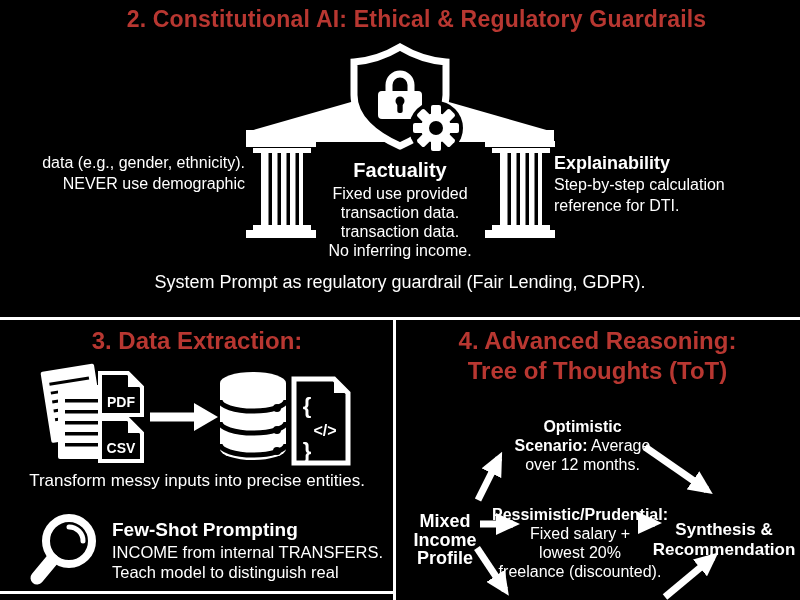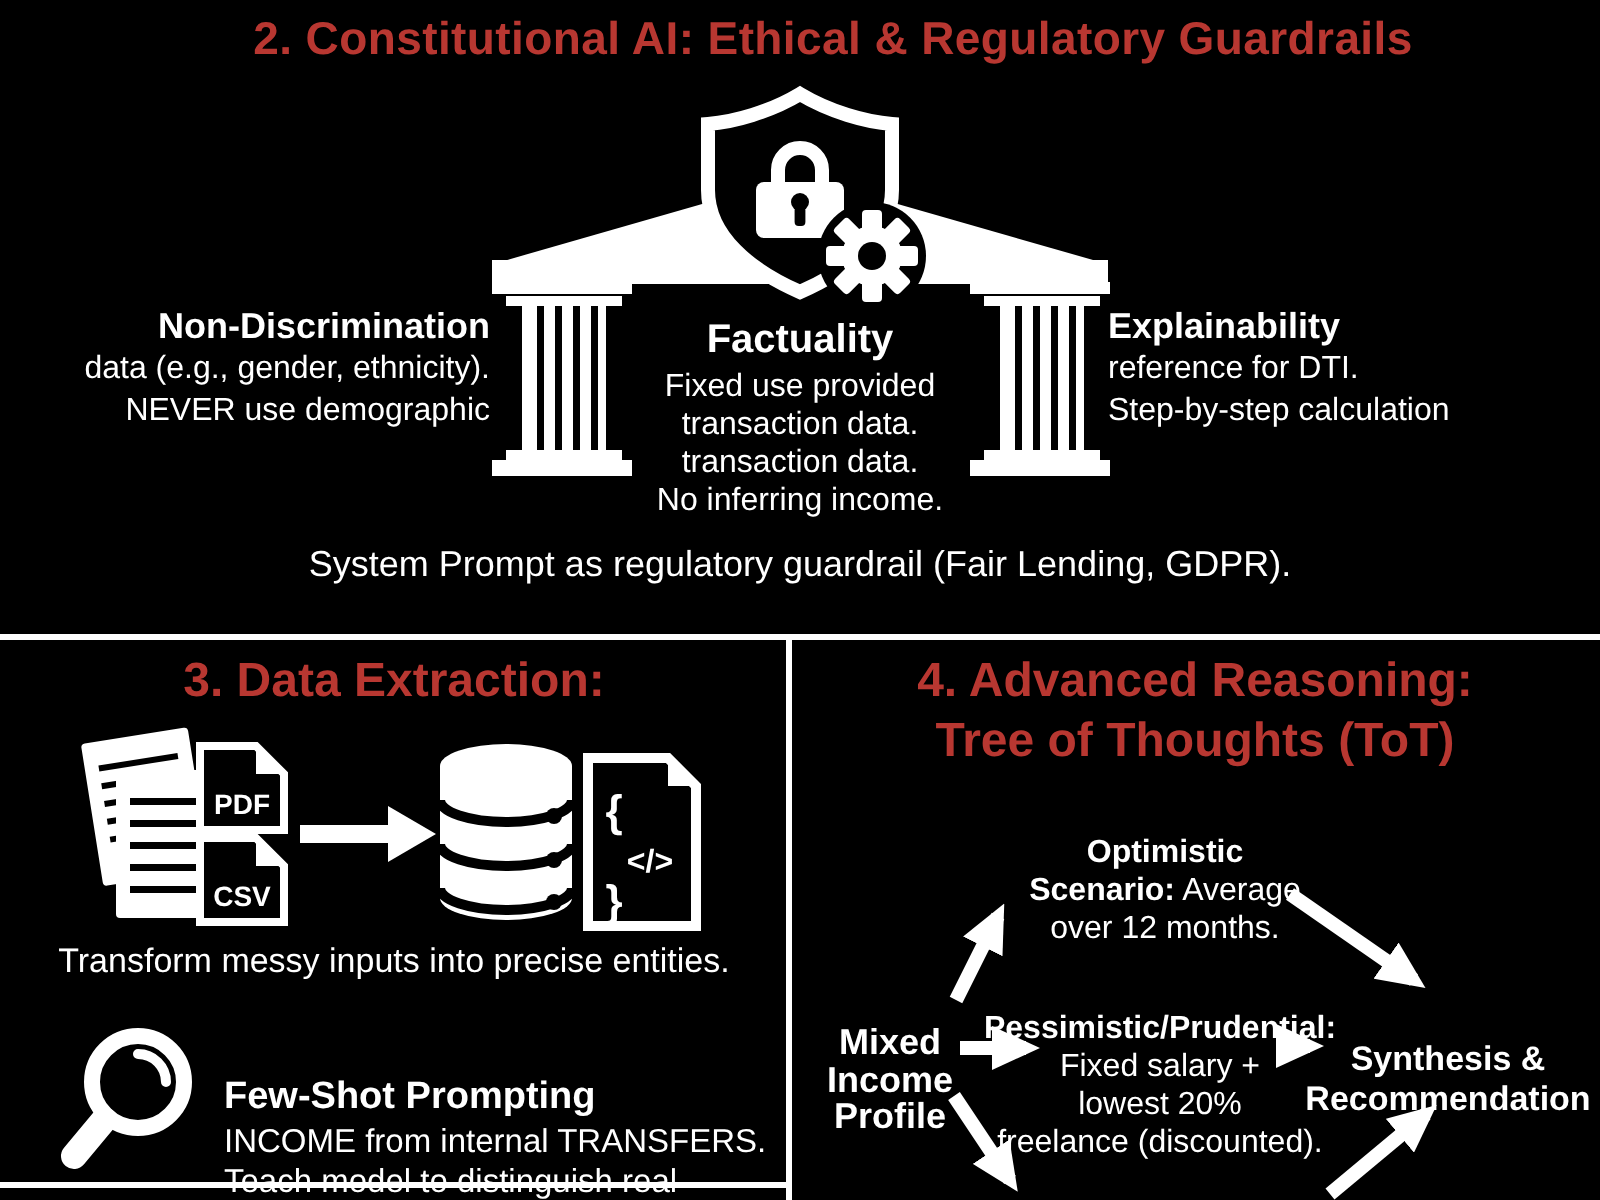--- a/index.html
+++ b/index.html
@@ -36,21 +36,21 @@
   .div-v{left:393px;top:317px;width:3px;height:283px;background:var(--text-white);}
   .div-h2{left:0;top:591px;width:395px;height:3px;background:var(--text-white);}
 
   
   .s3-title{left:0;top:327px;width:394px;text-align:center;font-size:24px;
     font-weight:700;color:var(--accent-red);}
   .s3-icons{left:0;top:355px;}
   .s3-transform{left:0;top:471px;width:394px;text-align:center;font-size:17px;}
   .magnifier-svg{left:25px;top:510px;}
   .fewshot{left:112px;top:518px;width:280px;text-align:left;}
-  .fewshot-title{font-size:19px;font-weight:700;line-height:24px;margin-top:19px;}
+  .fewshot-title{font-size:19px;font-weight:700;line-height:24px;}
   .fewshot-line{font-size:16.5px;line-height:20px;}
 
   
   .s4-title1{left:395px;top:327px;width:405px;text-align:center;font-size:24px;
     font-weight:700;color:var(--accent-red);}
   .s4-title2{left:395px;top:357px;width:405px;text-align:center;font-size:24px;
     font-weight:700;color:var(--accent-red);}
   .tree-svg{left:395px;top:390px;pointer-events:none;}
   .node{font-size:16px;line-height:19px;text-align:center;margin-top:14px;}
   .node-optimistic{left:495px;top:403px;width:175px;}
@@ -117,37 +117,36 @@
         <rect x="-5" y="-23" width="10" height="46" rx="2" transform="rotate(45)"></rect>
         <rect x="-5" y="-23" width="10" height="46" rx="2" transform="rotate(90)"></rect>
         <rect x="-5" y="-23" width="10" height="46" rx="2" transform="rotate(135)"></rect>
         <circle r="15"></circle>
       </g>
       <circle r="7" fill="#000"></circle>
     </g>
   </svg>
 
   <div class="abs pillar-block pillar-left">
-    <div class="pillar-title">Non-Discrimination</div>
     <div>data (e.g., gender, ethnicity).</div>
     <div>NEVER use demographic</div>
   </div>
 
   <div class="abs pillar-block pillar-center">
     <div class="pillar-title">Factuality</div>
     <div>Fixed use provided</div>
     <div>transaction data.</div>
     <div>transaction data.</div>
     <div>No inferring income.</div>
   </div>
 
   <div class="abs pillar-block pillar-right">
     <div class="pillar-title">Explainability</div>
+    <div>Step-by-step calculation</div>
     <div>reference for DTI.</div>
-    <div>Step-by-step calculation</div>
   </div>
 
   <div class="abs s2-caption">System Prompt as regulatory guardrail (Fair Lending, GDPR).</div>
 
   <div class="abs div-h"></div>
   <div class="abs div-v"></div>
   <div class="abs div-h2"></div>
 
   <div class="abs s3-title">3. Data Extraction:</div>
 

